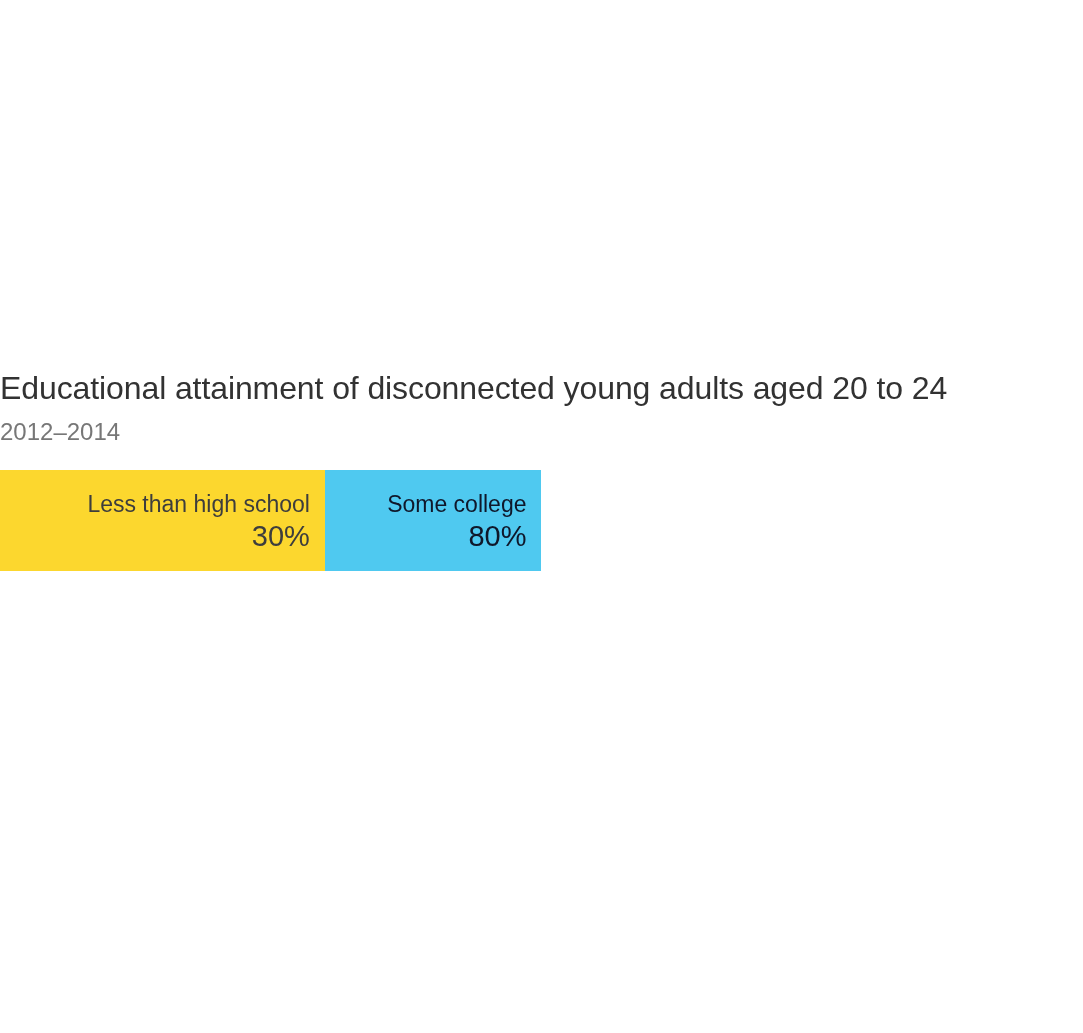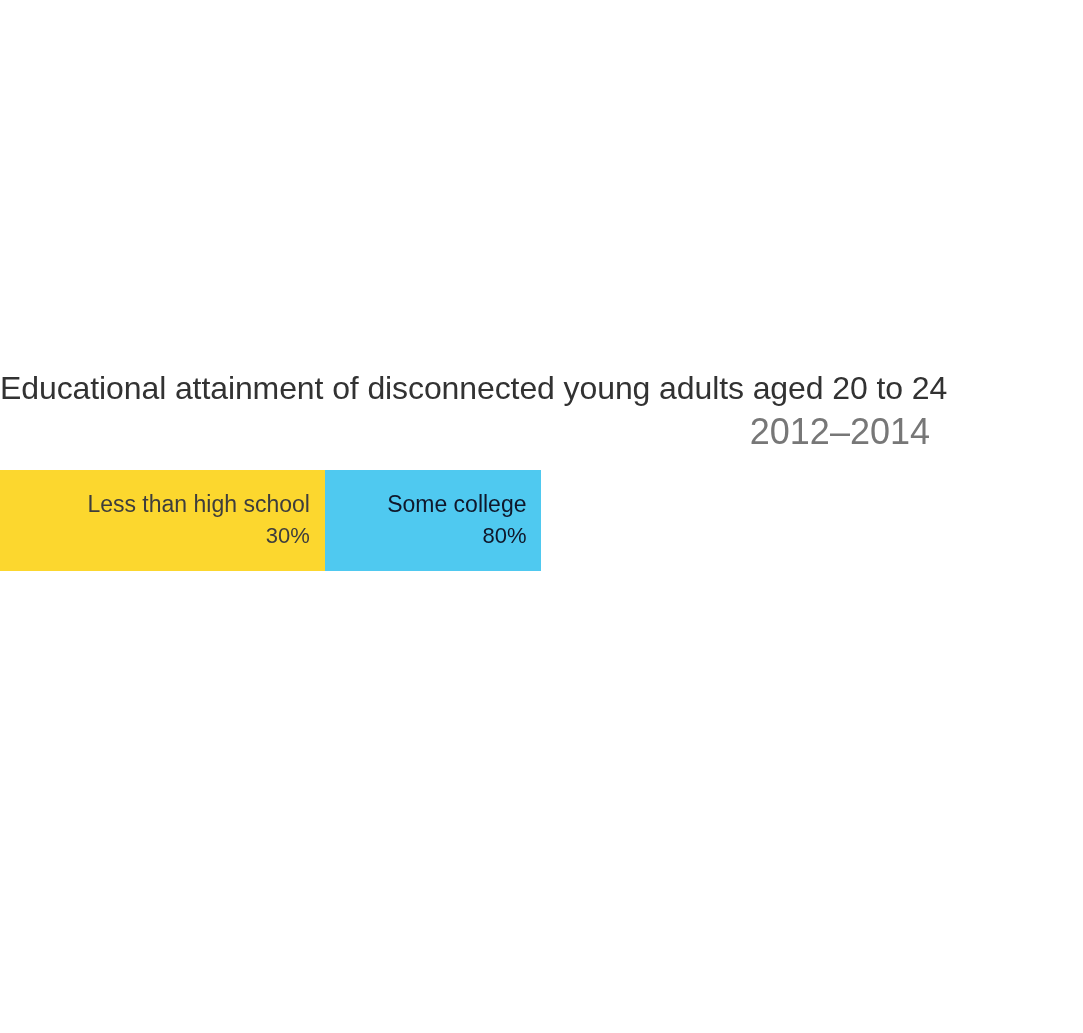--- a/index.html
+++ b/index.html
@@ -20,38 +20,38 @@
     height: 1033px;
     background: #ffffff;
   }
 
   
   #heading {
     position: absolute;
     left: 0;
     top: 366px;
     width: 941px;
-    text-align: right;
+    text-align: left;
     padding-right: 11px;
     box-sizing: border-box;
   }
 
   #chart-title {
     display: block;
     font-size: 32px;
     line-height: 45px;
     font-weight: 400;
     color: #323232;
     letter-spacing: -0.1px;
     white-space: nowrap;
   }
 
   #chart-subtitle {
     display: block;
-    font-size: 36px;
+    font-size: 24px;
     line-height: 42px;
     font-weight: 400;
     color: #777777;
     white-space: nowrap;
   }
 
   
   #stacked-bar {
     position: absolute;
     left: 0;
@@ -79,21 +79,21 @@
     display: block;
     font-size: 23px;
     line-height: 30px;
     font-weight: 400;
     white-space: nowrap;
     margin-left: 25px;
   }
 
   .segment-value {
     display: block;
-    font-size: 22px;
+    font-size: 29px;
     line-height: 34px;
     font-weight: 400;
     white-space: nowrap;
   }
 </style>
 </head>
 <body style="background: rgb(255, 255, 255);">
 
 <div id="figure" style="background: rgb(255, 255, 255);">
 

